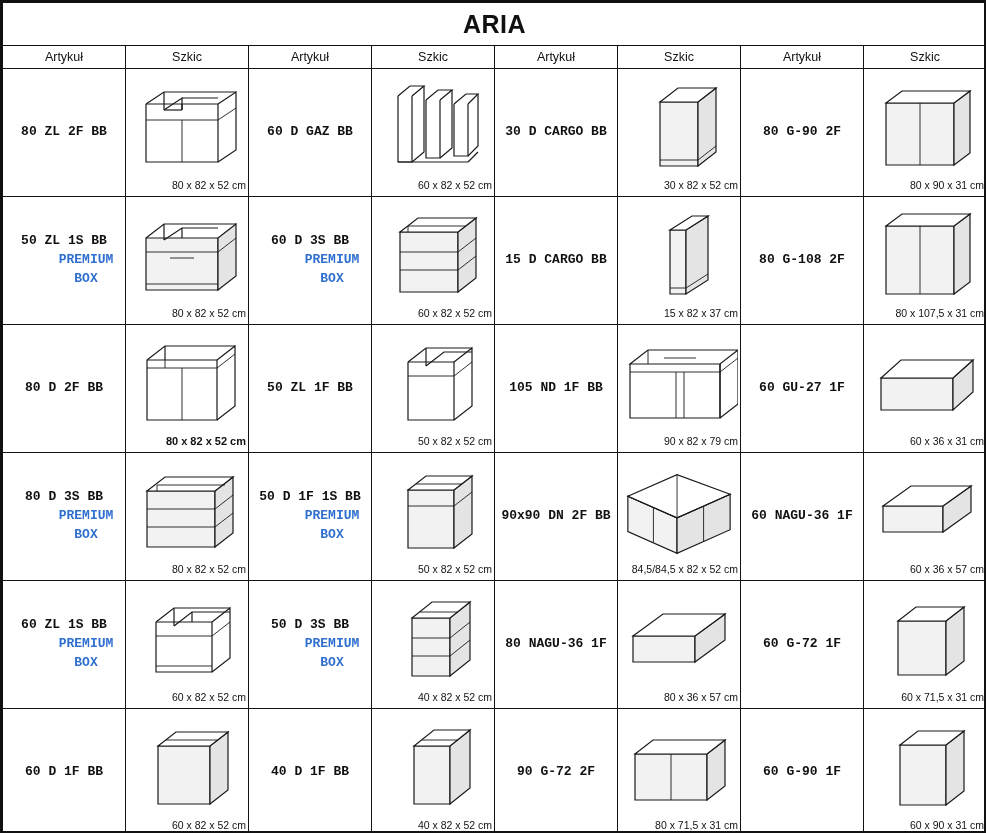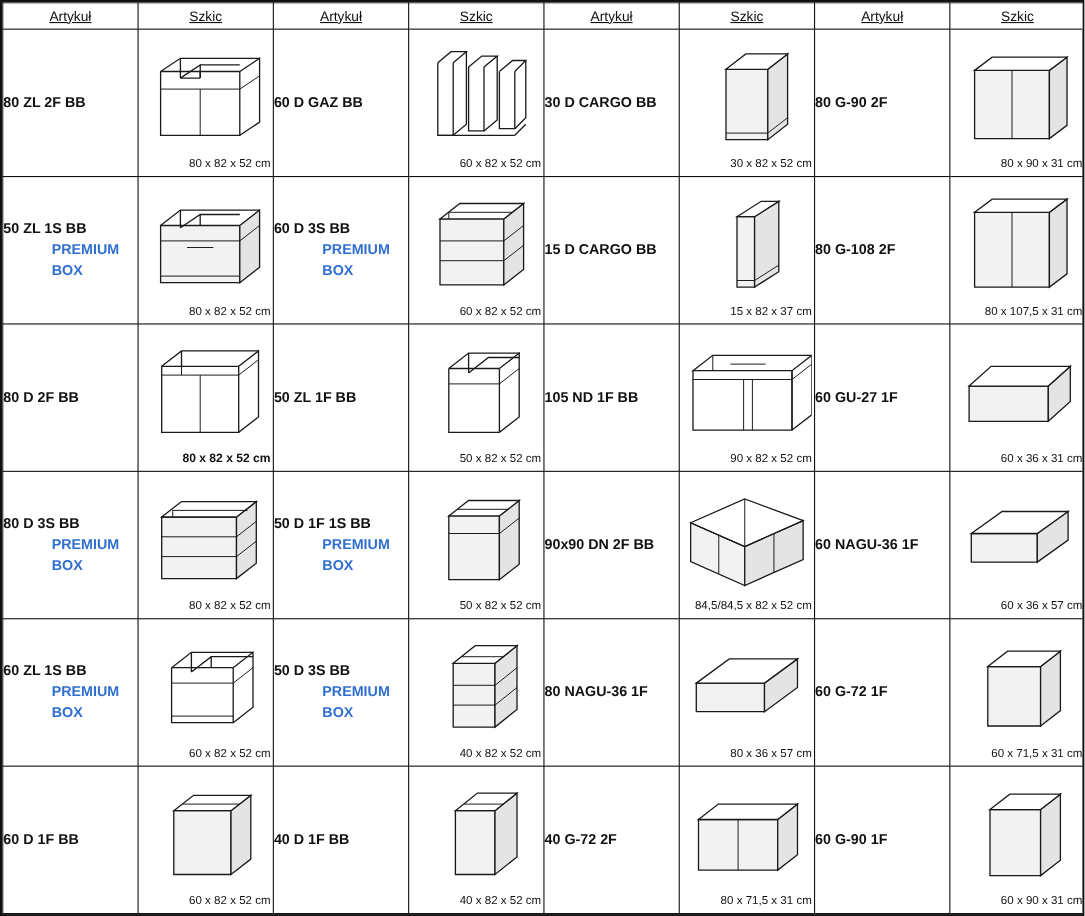--- a/index.html
+++ b/index.html
@@ -42,30 +42,30 @@
     background: #ffffff;
   }
   .head-cell {
     height: 22px;
     text-align: center;
     vertical-align: middle;
     font-size: 12.5px;
     font-weight: normal;
     color: #111111;
     background: #ffffff;
-    text-decoration: underline;
   }
   .art-cell {
-    text-align: left;
+    text-align: center;
     vertical-align: middle;
     font-size: 13px;
     font-weight: bold;
     color: #111111;
     line-height: 1.45;
     padding: 2px 4px;
+    font-family: Liberation Mono, monospace;
   }
   .art-cell .premium {
     display: block;
     color: #2f6fd0;
     font-weight: bold;
     font-size: 13px;
     padding-left: 44px;
   }
   .sketch-cell {
     vertical-align: bottom;
@@ -115,20 +115,23 @@
       <col style="width:123px">
       <col style="width:123px">
       <col style="width:123px">
       <col style="width:123px">
       <col style="width:123px">
       <col style="width:123px">
       <col style="width:123px">
       <col style="width:123px">
     </colgroup>
     <tbody>
+      <tr>
+        <td class="title-cell" colspan="8">ARIA</td>
+      </tr>
       <tr>
         <td class="head-cell">Artykuł</td>
         <td class="head-cell">Szkic</td>
         <td class="head-cell">Artykuł</td>
         <td class="head-cell">Szkic</td>
         <td class="head-cell">Artykuł</td>
         <td class="head-cell">Szkic</td>
         <td class="head-cell">Artykuł</td>
         <td class="head-cell">Szkic</td>
       </tr>
@@ -351,21 +354,21 @@
                 <path class="ln" d="M100 30 L100 84"></path>
                 <path class="ln" d="M118 16 L118 70 L100 84"></path>
                 <path class="ln-thin" d="M10 38 L100 38"></path>
                 <path class="ln-thin" d="M100 38 L118 24"></path>
                 <path class="ln-thin" d="M56 38 L56 84"></path>
                 <path class="ln-thin" d="M64 38 L64 84"></path>
                 <path class="ln-thin" d="M28 16 L28 30"></path>
                 <path class="ln-thin" d="M44 24 L76 24"></path>
               </svg>
             </div>
-            <div class="dims">90 x 82 x 52 cm</div>
+            <div class="dims">90 x 82 x 79 cm</div>
           </div>
         </td>
         <td class="art-cell">
           <span>60 GU-27 1F</span>
         </td>
         <td class="sketch-cell">
           <div class="sketch-box">
             <div class="sketch-art">
               <svg width="112" height="76" viewBox="0 0 112 76">
                 <path class="fc-light" d="M12 34 L12 66 L84 66 L84 34 Z"></path>
@@ -561,21 +564,21 @@
                 <path class="fc-light" d="M36 28 L36 86 L72 86 L72 28 Z"></path>
                 <path class="fc-mid" d="M72 28 L92 12 L92 70 L72 86 Z"></path>
                 <path class="fc-white" d="M36 28 L56 12 L92 12 L72 28 Z"></path>
                 <path class="ln-thin" d="M44 22 L80 22"></path>
               </svg>
             </div>
             <div class="dims">40 x 82 x 52 cm</div>
           </div>
         </td>
         <td class="art-cell">
-          <span>40 G-72 2F</span>
+          <span>90 G-72 2F</span>
         </td>
         <td class="sketch-cell">
           <div class="sketch-box">
             <div class="sketch-art">
               <svg width="112" height="84" viewBox="0 0 112 84">
                 <path class="fc-light" d="M12 30 L12 76 L84 76 L84 30 Z"></path>
                 <path class="fc-mid" d="M84 30 L102 16 L102 62 L84 76 Z"></path>
                 <path class="fc-white" d="M12 30 L30 16 L102 16 L84 30 Z"></path>
                 <path class="ln-thin" d="M48 30 L48 76"></path>
               </svg>

